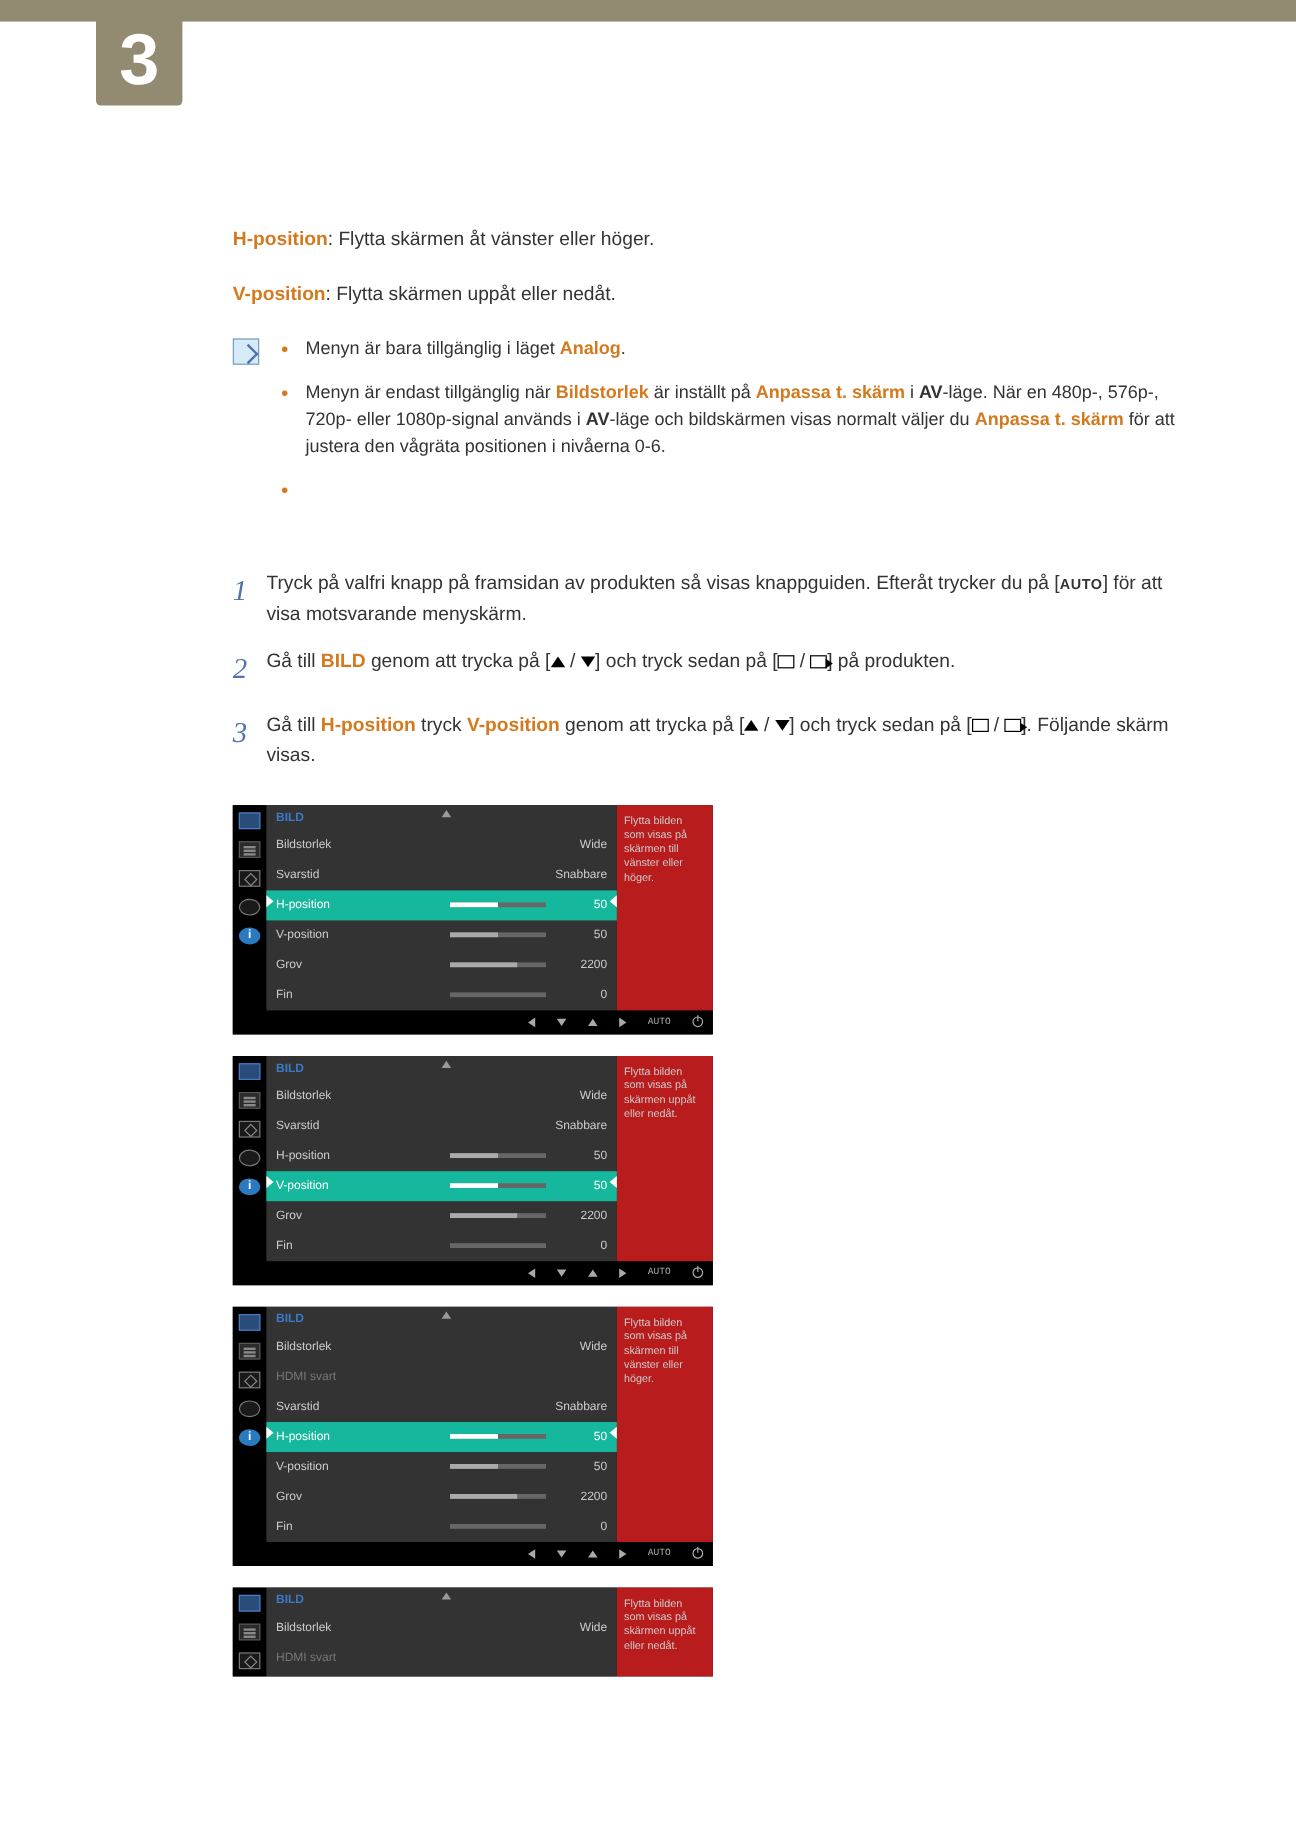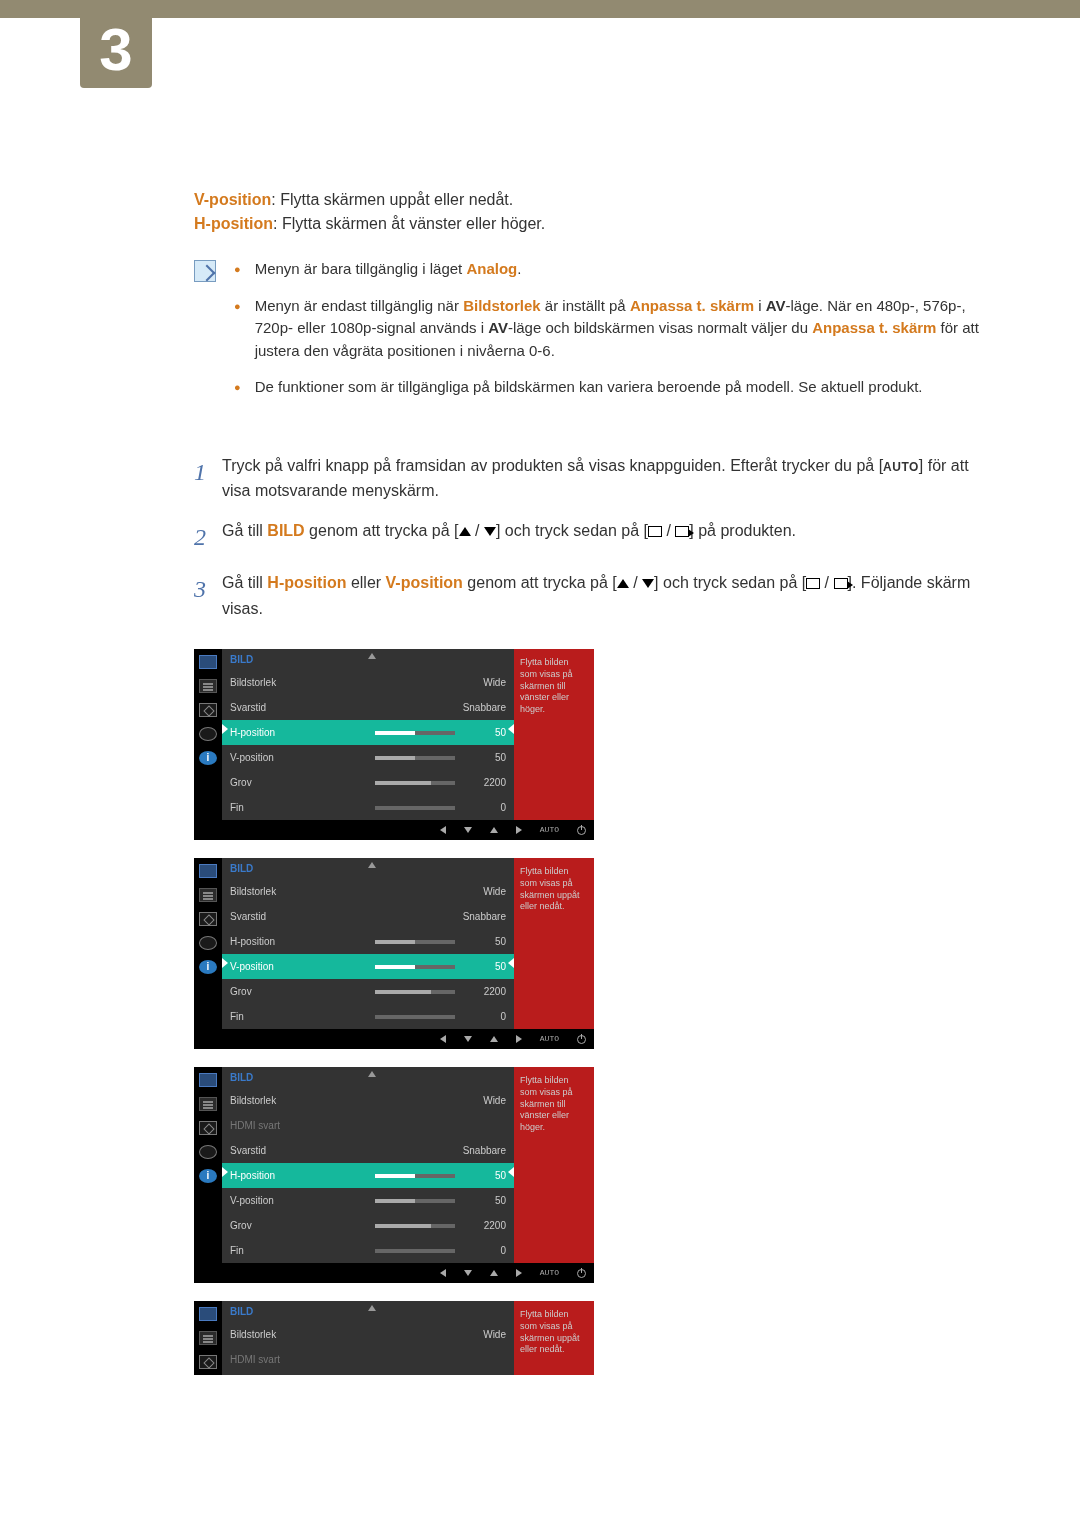--- a/index.html
+++ b/index.html
@@ -71,54 +71,53 @@
 <body>
 
 <div class="banner"></div>
 <div class="page">
   <div class="chapter-head">
     <div class="ch-box">3</div>
   </div>
 
   <div class="sec">
     <div class="sec-body">
+      <p><span class="orange">H-position</span><span>: Flytta skärmen åt vänster eller höger.</span></p>
       <p style="margin-top:22px"><span class="orange">V-position</span><span>: Flytta skärmen uppåt eller nedåt.</span></p>
-      <p><span class="orange">H-position</span><span>: Flytta skärmen åt vänster eller höger.</span></p>
 
       <div class="note-row">
         <div class="note-icon"></div>
         <div class="note-list">
           <div class="bullet">
               <span class="dot">●</span>
               <div><span>Menyn är bara tillgänglig i läget </span><span class="orange">Analog</span><span>.</span></div>
             </div>
           <div class="bullet">
               <span class="dot">●</span>
               <div><span>Menyn är endast tillgänglig när </span><span class="orange">Bildstorlek</span><span> är inställt på </span><span class="orange">Anpassa t. skärm</span><span> i </span><b>AV</b><span>-läge. När en 480p-, 576p-, 720p- eller 1080p-signal används i </span><b>AV</b><span>-läge och bildskärmen visas normalt väljer du </span><span class="orange">Anpassa t. skärm</span><span> för att justera den vågräta positionen i nivåerna 0-6.</span></div>
             </div>
           <div class="bullet">
               <span class="dot">●</span>
-              <div>De funktioner som är tillgängliga på bildskärmen kan variera beroende på modell. Se aktuell produkt.</div>
             </div>
         </div>
       </div>
 
       <div class="sub-sec">
         <div class="steps">
           <div class="step">
               <div class="step-num">1</div>
               <div><span>Tryck på valfri knapp på framsidan av produkten så visas knappguiden. Efteråt trycker du på [</span><span class="btn-label">AUTO</span><span>] för att visa motsvarande menyskärm.</span></div>
             </div>
           <div class="step">
               <div class="step-num">2</div>
               <div><span>Gå till </span><span class="orange">BILD</span><span> genom att trycka på [</span><span class="tri-up"></span> / <span class="tri-dn"></span><span>] och tryck sedan på [</span><span class="ico-box"></span> / <span class="ico-arrow"></span><span>] på produkten.</span></div>
             </div>
           <div class="step">
               <div class="step-num">3</div>
-              <div><span>Gå till </span><span class="orange">H-position</span><span> eller </span><span class="orange">V-position</span><span> genom att trycka på [</span><span class="tri-up"></span> / <span class="tri-dn"></span><span>] och tryck sedan på [</span><span class="ico-box"></span> / <span class="ico-arrow"></span><span>]. Följande skärm visas.</span></div>
+              <div><span>Gå till </span><span class="orange">H-position</span><span> tryck </span><span class="orange">V-position</span><span> genom att trycka på [</span><span class="tri-up"></span> / <span class="tri-dn"></span><span>] och tryck sedan på [</span><span class="ico-box"></span> / <span class="ico-arrow"></span><span>]. Följande skärm visas.</span></div>
             </div>
         </div>
 
         <div class="osd-grid" id="osd-grid">
             <div class="osd">
               <div class="osd-main">
                 <div class="osd-side">
                   <div class="si si-mon"></div>
                   <div class="si si-menu"></div>
                   <div class="si si-move"></div>

